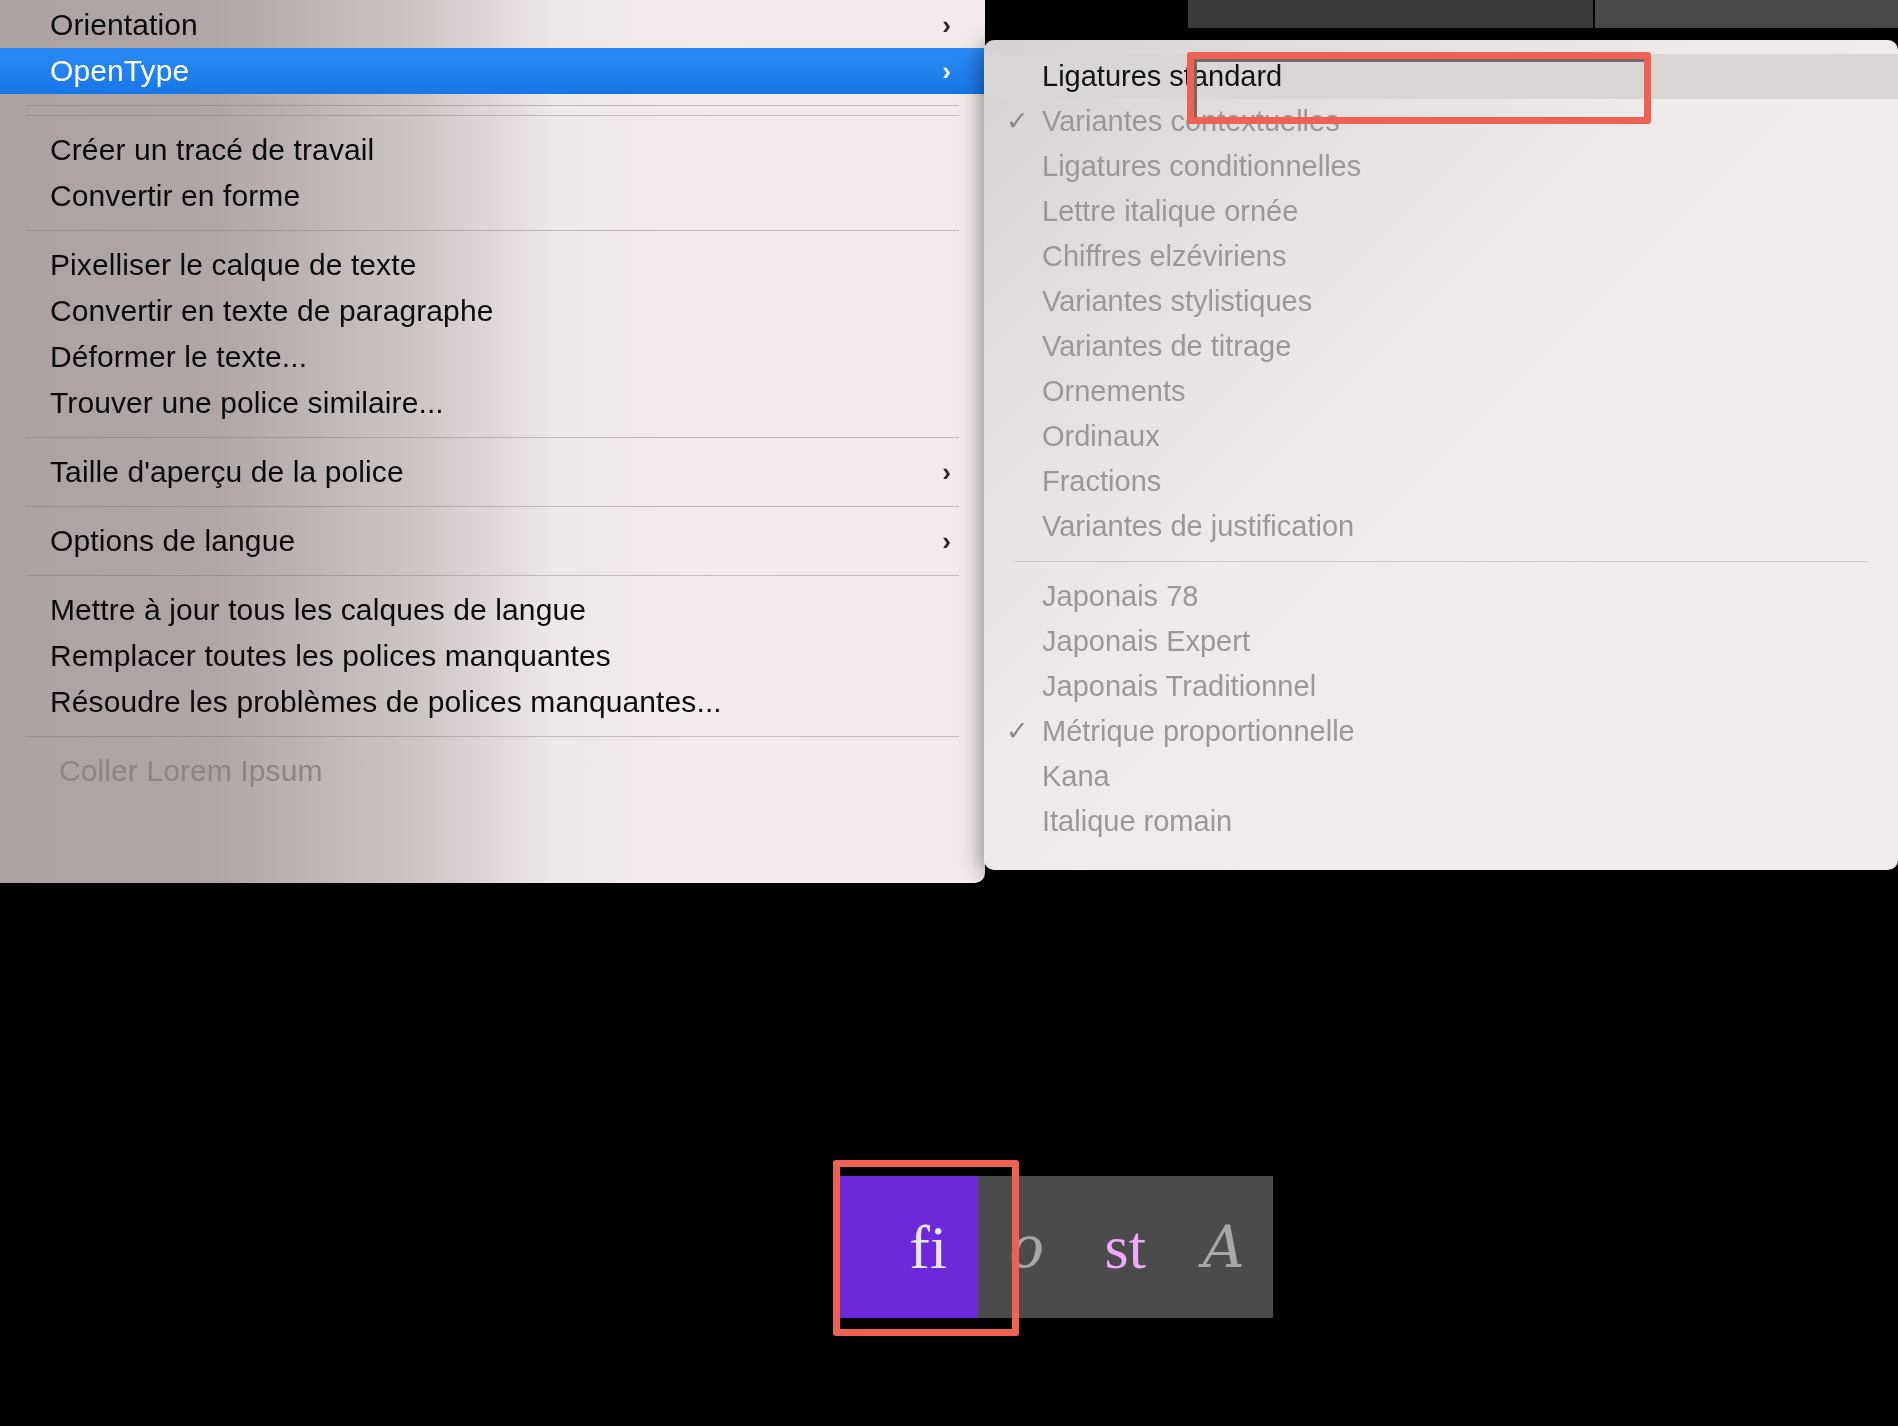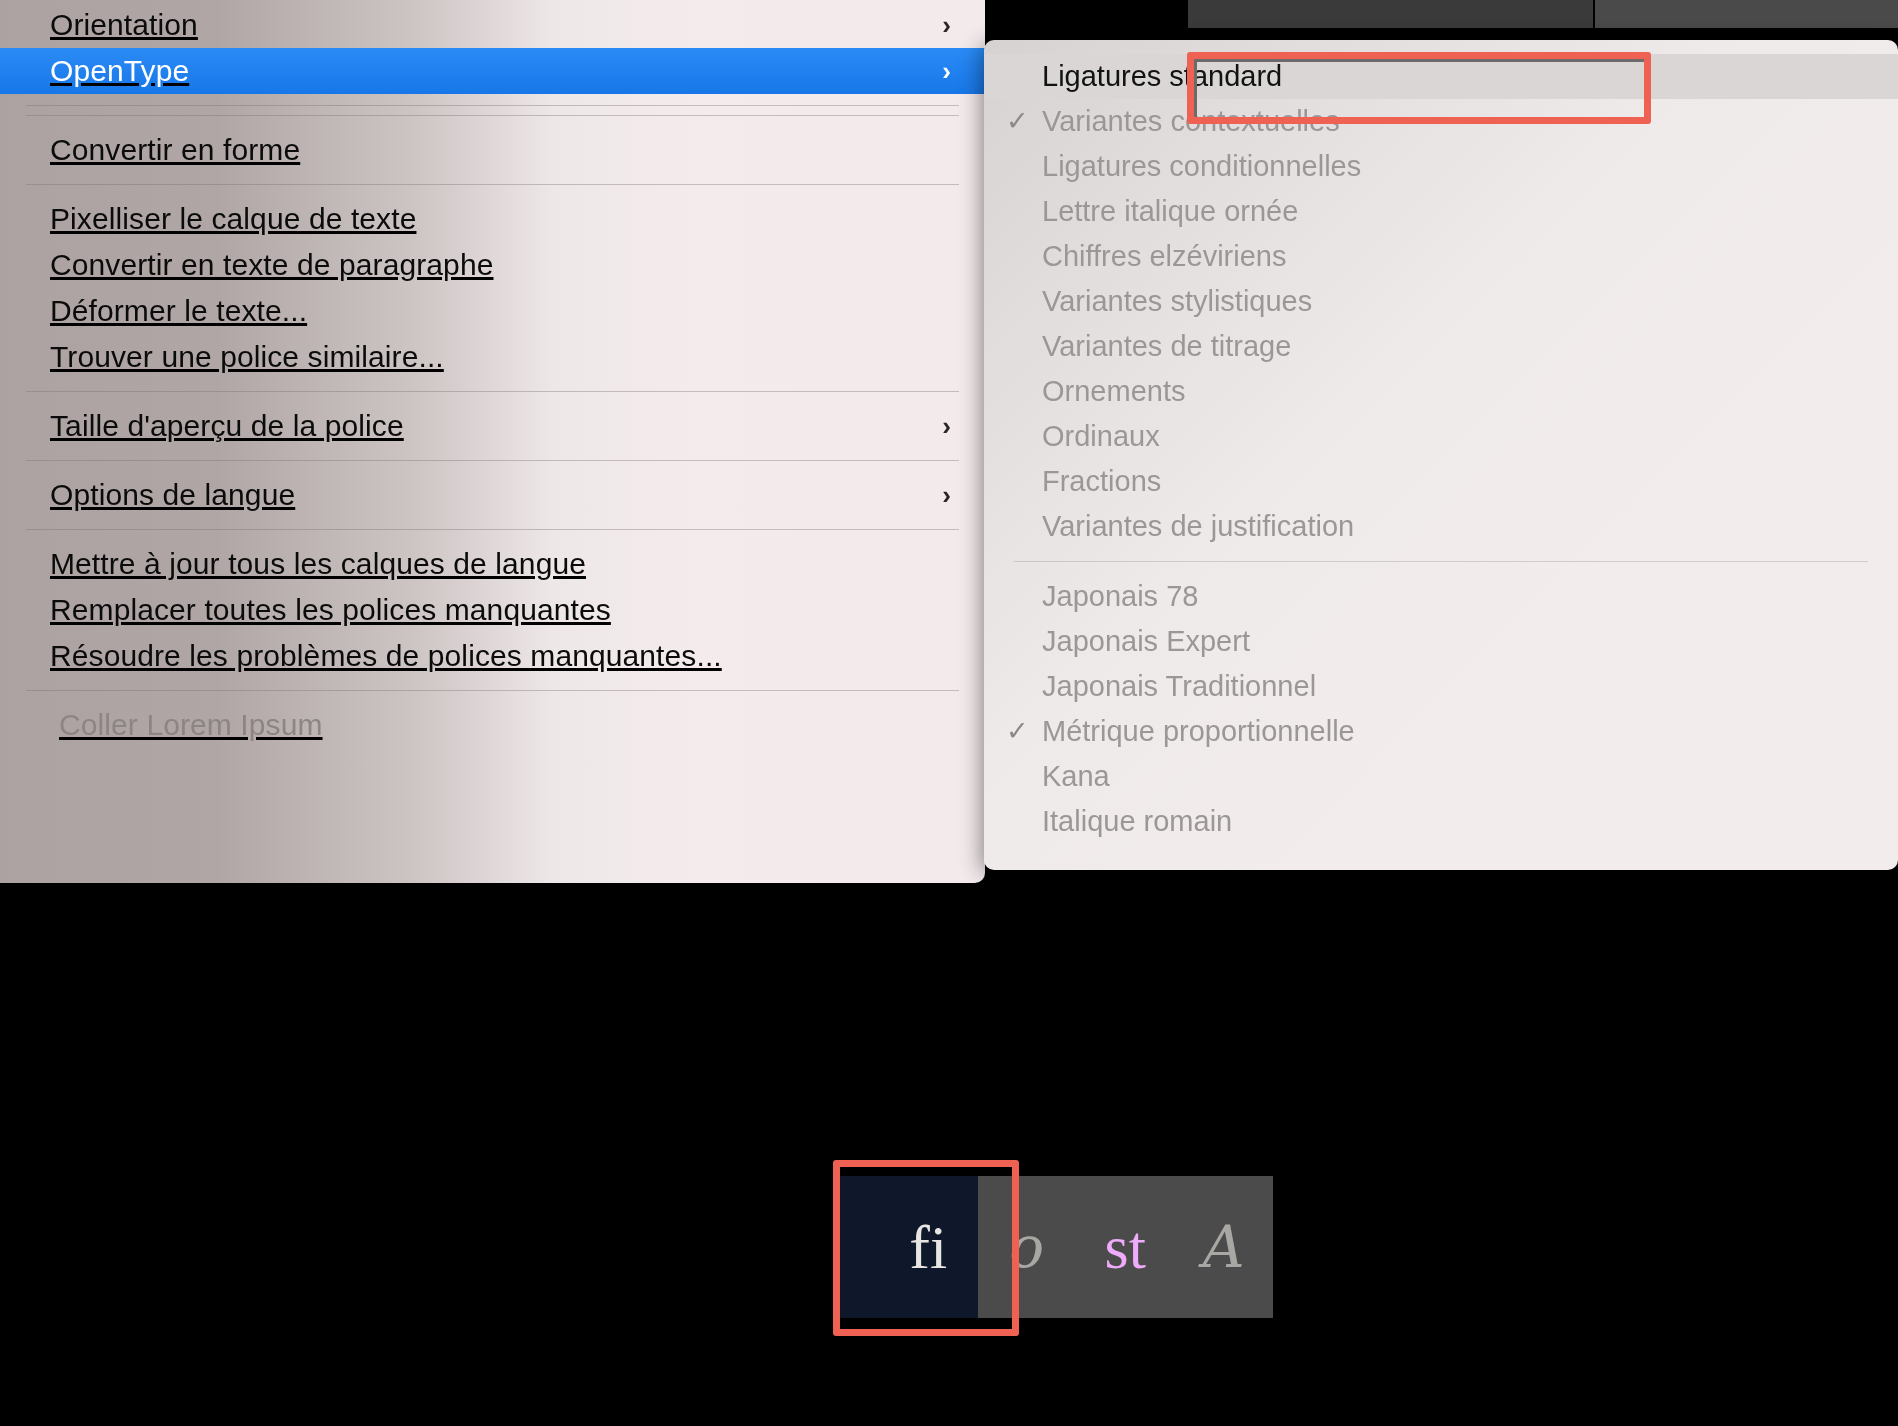--- a/index.html
+++ b/index.html
@@ -74,21 +74,21 @@
   .mi .chev {
     position: absolute;
     right: 34px;
     top: 0;
     font-size: 26px;
     font-weight: 600;
     color: #2a2626;
   }
   .mi.selected .chev { color: #ffffff; }
 
-  .group { padding: 2px 0; text-decoration: underline; }
+  .group { padding: 2px 0; }
 
   
   .submenu {
     position: absolute;
     left: 984px;
     top: 40px;
     width: 914px;
     height: 830px;
     border-radius: 10px 10px 10px 10px;
     background:
@@ -181,21 +181,21 @@
     width: 110px;
     height: 142px;
     display: flex;
     align-items: center;
     justify-content: center;
     font-family: "Liberation Serif", serif;
     font-size: 62px;
     color: #f0abfc;
   }
   .glyph-btn.sel {
-    background: #0f172a;
+    background: #6d28d9;
     color: #e8e6e3;
     padding-left: 46px;
   }
   .glyph-btn.script {
     font-style: italic;
     font-family: "DejaVu Serif", serif;
     font-size: 58px;
     color: #a9a7a4;
   }
 </style>
@@ -206,20 +206,21 @@
 <div class="chrome-strip-b"></div>
 
 <div class="main-menu" id="main-menu">
     <div class="group">
       <div class="mi"><span>Orientation</span><span class="chev">›</span></div>
       <div class="mi selected"><span>OpenType</span><span class="chev">›</span></div>
     </div>
     <div class="menu-sep"></div>
     <div class="menu-sep"></div>
     <div class="group">
+      <div class="mi"><span>Créer un tracé de travail</span></div>
       <div class="mi"><span>Convertir en forme</span></div>
     </div>
     <div class="menu-sep"></div>
     <div class="group">
       <div class="mi"><span>Pixelliser le calque de texte</span></div>
       <div class="mi"><span>Convertir en texte de paragraphe</span></div>
       <div class="mi"><span>Déformer le texte...</span></div>
       <div class="mi"><span>Trouver une police similaire...</span></div>
     </div>
     <div class="menu-sep"></div>

